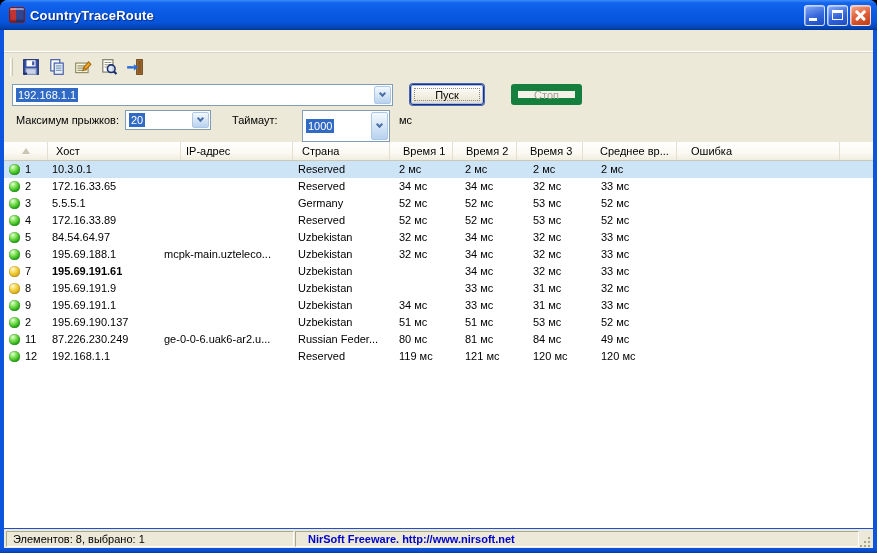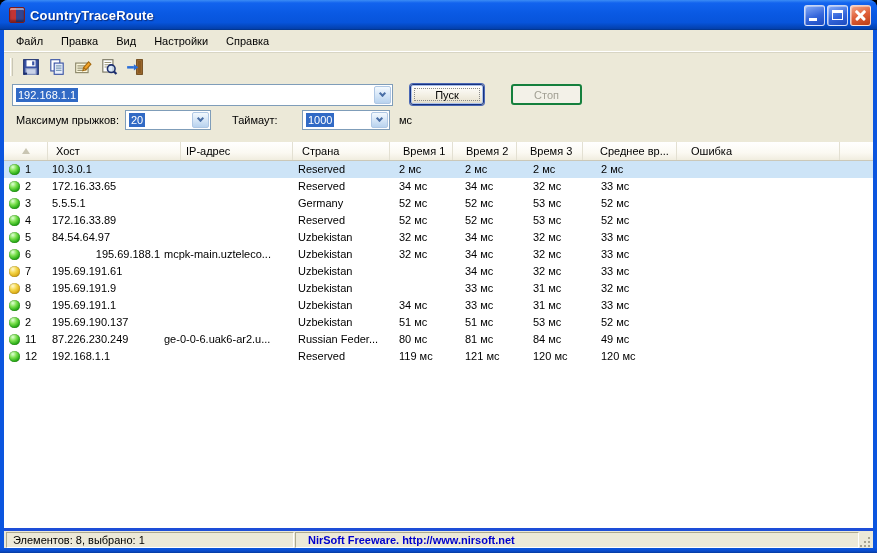--- a/index.html
+++ b/index.html
@@ -39,28 +39,28 @@
   
   .combo{position:absolute;background:#fff;border:1px solid #7F9DB9;display:flex;align-items:center;}
   .combo .val{font-size:11px;margin-left:3px;padding:1px 2px;white-space:nowrap;}
   .combo .val.sel{background:#316AC5;color:#fff;}
   .combo .drop{margin-left:auto;margin-right:1px;width:17px;height:calc(100% - 2px);border:1px solid #AFC7E4;border-radius:2px;
     background:linear-gradient(180deg,#F3F9FE 0%,#D3E4F6 55%,#B8D2EE 100%);display:flex;align-items:center;justify-content:center;}
   .chev{width:5px;height:5px;border-left:2px solid #4A6FA6;border-bottom:2px solid #4A6FA6;transform:rotate(-45deg);margin-top:-3px;}
 
   .combo-target{left:8px;top:54px;width:381px;height:22px;}
   .combo-hops{left:121px;top:80px;width:86px;height:20px;}
-  .combo-timeout{left:298px;top:80px;width:88px;height:20px;}
+  .combo-timeout{left:298px;top:80px;width:88px;height:32px;}
 
   .btn{position:absolute;font-size:11px;color:#000;display:flex;align-items:center;justify-content:center;border-radius:3px;}
   .btn-start{left:406px;top:54px;width:74px;height:21px;border:1px solid #17327E;
     box-shadow:0 0 0 1px #4A68B6, inset 0 0 0 1px #A9C0EC;
     background:linear-gradient(180deg,#FFFFFF 0%,#F4F1E6 50%,#EAE5D4 85%,#DCD6C2 100%);}
   .btn-start::after{content:'';position:absolute;inset:3px;border:1px dotted #8a8a8a;}
-  .btn-stop{left:507px;top:54px;width:71px;height:21px;border:2px solid #15803d;background:#F3F1E8;color:#A2A094;}
+  .btn-stop{left:507px;top:54px;width:71px;height:21px;border:7px solid #15803d;background:#F3F1E8;color:#A2A094;}
 
   .lbl{position:absolute;font-size:11px;color:#000;white-space:nowrap;}
   .lbl-hops{left:12px;top:84px;}
   .lbl-timeout{left:228px;top:84px;}
   .lbl-ms{left:395px;top:84px;}
 
   
   .listview{position:absolute;left:0;top:112px;width:869px;height:386px;background:#fff;overflow:hidden;}
   .lv-header{display:flex;height:19px;background:linear-gradient(180deg,#FFFFFF 0%,#FBF9F2 60%,#F0EDDF 100%);border-bottom:1px solid #CBC8B8;}
   .hcell{flex:0 0 auto;height:100%;border-right:1px solid #E3E0D2;font-size:11px;color:#000;display:flex;align-items:center;padding-left:5px;white-space:nowrap;overflow:hidden;}
@@ -75,21 +75,21 @@
   .cell{flex:0 0 auto;height:100%;font-size:11px;color:#000;line-height:17px;white-space:nowrap;overflow:hidden;padding-left:4px;}
   .c0{display:flex;align-items:center;padding-left:0;}
   .c3{padding-left:5px;}
   .c4{padding-left:9px;}.c5{padding-left:12px;}.c6{padding-left:16px;}.c7{padding-left:18px;}.c8{padding-left:5px;}
   .ball{width:11px;height:11px;border-radius:50%;margin:0 5px 0 5px;flex:0 0 auto;}
   .ball.green{background:radial-gradient(circle at 35% 28%,#E2FFD8 0%,#7BE04E 35%,#2FB01C 65%,#147200 100%);box-shadow:inset 0 0 1px #0B5500;}
   .ball.yellow{background:radial-gradient(circle at 35% 28%,#FFF9D2 0%,#F5D84E 35%,#E0B21C 65%,#93700A 100%);box-shadow:inset 0 0 1px #6B5200;}
   .rownum{font-size:11px;}
 
   
-  .statusbar{position:absolute;left:0;top:498px;width:869px;height:20px;background:#ECE9D8;border-top:3px solid #1d4ed8;display:flex;align-items:center;}
+  .statusbar{position:absolute;left:0;top:498px;width:869px;height:20px;background:#ECE9D8;border-top:1px solid #1d4ed8;display:flex;align-items:center;}
   .sb-panel{height:16px;margin-top:1px;border:1px solid;border-color:#ACA98F #FFFFFF #FFFFFF #ACA98F;display:flex;align-items:center;font-size:11px;padding:0 6px;white-space:nowrap;overflow:hidden;}
   .sb-left{width:288px;margin-left:2px;}
   .sb-right{width:564px;margin-left:1px;color:#0000CC;font-weight:bold;padding-left:12px;}
   .sb-grip{margin-left:auto;margin-right:2px;width:12px;height:12px;align-self:flex-end;position:relative;}
   .sb-grip::before{content:'';position:absolute;right:1px;bottom:1px;width:2px;height:2px;background:#A6A390;
     box-shadow:-4px 0 #A6A390,-8px 0 #A6A390,0 -4px #A6A390,-4px -4px #A6A390,0 -8px #A6A390;}
 
   .bottom-border{position:absolute;left:0;top:548px;width:877px;height:5px;background:linear-gradient(180deg,#0B55DF 0%,#0A4CCB 60%,#063A9E 100%);}
   .side-borders{position:absolute;left:0;top:30px;width:877px;height:518px;pointer-events:none;
     border-left:4px solid #0B55DF;border-right:4px solid #0B55DF;}
@@ -109,27 +109,20 @@
           </div>
         <div class="wbtn max">
             <i></i>
           </div>
         <div class="wbtn close"><i></i></div>
       </div>
     </div>
 
     <div class="client">
 
-      <div class="menubar">
-        <span class="menu-item">Файл</span>
-        <span class="menu-item">Правка</span>
-        <span class="menu-item">Вид</span>
-        <span class="menu-item">Настройки</span>
-        <span class="menu-item">Справка</span>
-      </div>
       <div class="menubar-sep"></div>
 
       <div class="toolbar">
         <div class="tb-grip"></div>
         <div class="tb-btn">
           <svg width="18" height="18" viewBox="0 0 16 16">
             <rect x="1.5" y="1.5" width="13" height="13" fill="#3A53A4" stroke="#1D2F6E"></rect>
             <rect x="4" y="2" width="8" height="5.5" fill="#fff"></rect>
             <rect x="9" y="3" width="2" height="3.5" fill="#3A53A4"></rect>
             <rect x="3.5" y="9.5" width="9" height="5" fill="#C9D2E8" stroke="#8D9BC4"></rect>
@@ -278,35 +271,35 @@
               <div class="cell c5" style="width: 64px;">34 мс</div>
               <div class="cell c6" style="width: 66px;">32 мс</div>
               <div class="cell c7" style="width: 94px;">33 мс</div>
               <div class="cell c8" style="width: 163px;"></div>
             </div>
             <div class="lv-row">
               <div class="cell c0" style="width: 44px;">
                 <span class="ball green"></span>
                 <span class="rownum">6</span>
               </div>
-              <div class="cell c1" style="width: 112px; text-align: right;">195.69.188.1</div>
+              <div class="cell c1" style="width: 112px;">195.69.188.1</div>
               <div class="cell c2" style="width: 133px;">mcpk-main.uzteleco...</div>
               <div class="cell c3" style="width: 97px;">Uzbekistan</div>
               <div class="cell c4" style="width: 63px;">32 мс</div>
               <div class="cell c5" style="width: 64px;">34 мс</div>
               <div class="cell c6" style="width: 66px;">32 мс</div>
               <div class="cell c7" style="width: 94px;">33 мс</div>
               <div class="cell c8" style="width: 163px;"></div>
             </div>
             <div class="lv-row">
               <div class="cell c0" style="width: 44px;">
                 <span class="ball yellow"></span>
                 <span class="rownum">7</span>
               </div>
-              <div class="cell c1" style="width: 112px;">195.69.191.61</div>
+              <div class="cell c1" style="width: 112px; font-weight: bold;">195.69.191.61</div>
               <div class="cell c2" style="width: 133px;"></div>
               <div class="cell c3" style="width: 97px;">Uzbekistan</div>
               <div class="cell c4" style="width: 63px;"></div>
               <div class="cell c5" style="width: 64px;">34 мс</div>
               <div class="cell c6" style="width: 66px;">32 мс</div>
               <div class="cell c7" style="width: 94px;">33 мс</div>
               <div class="cell c8" style="width: 163px;"></div>
             </div>
             <div class="lv-row">
               <div class="cell c0" style="width: 44px;">

